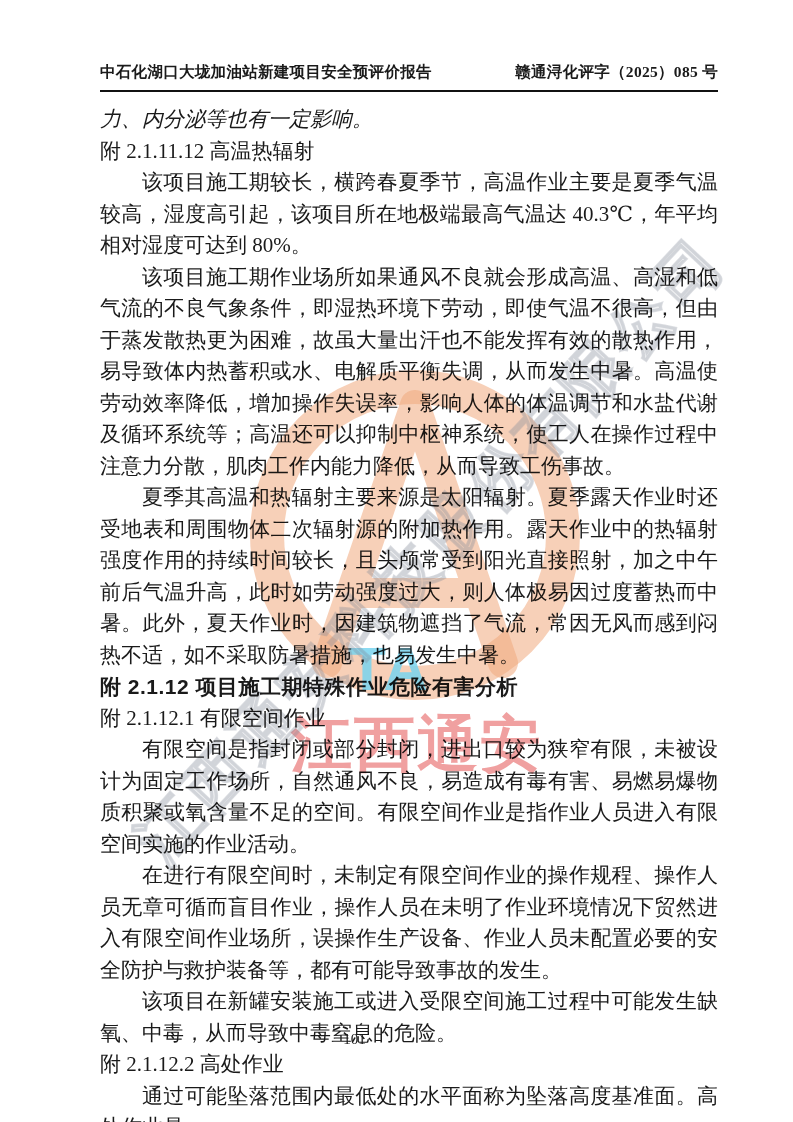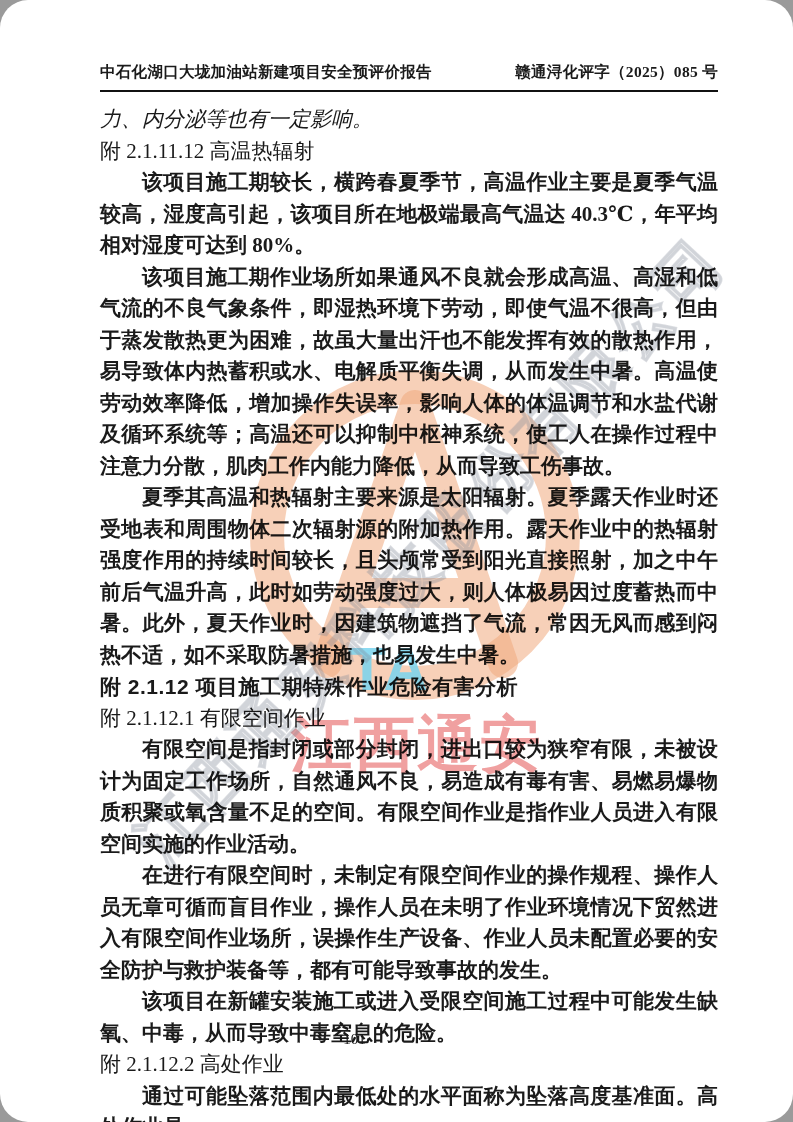--- a/index.html
+++ b/index.html
@@ -4,40 +4,39 @@
 <style>
   html,body{margin:0;padding:0;background:#9a9a9a;}
   .page{
     position:relative;
     width:793px;height:1122px;
     margin:0 auto;
     background:#ffffff;
     overflow:hidden;
     font-family:"Liberation Serif","DejaVu Serif",serif;
     color:#1a1a1a;
-    border-radius:28px;
   }
   
   .header{
     position:absolute;left:100px;top:62px;width:618px;
     display:flex;justify-content:space-between;align-items:flex-end;
     font-size:15.5px;font-weight:700;letter-spacing:.3px;
   }
   .header-rule{
     position:absolute;left:100px;top:90px;width:618px;height:2px;
     background:#111;
   }
   
   .content{
     position:absolute;left:100px;top:104px;width:618px;
     font-size:21px;line-height:31.5px;
     text-align:justify;text-justify:inter-ideograph;
   }
   .content p{margin:0;}
-  .para{text-indent:2em;font-weight:bold;}
+  .para{text-indent:2em;}
   .first{text-indent:0;font-style:italic;}
   .heading{text-indent:0;}
   .heading-bold{
     text-indent:0;font-weight:700;
     font-family:"Liberation Sans","DejaVu Sans",sans-serif;
     letter-spacing:.5px;
   }
   
   .footer{
     position:absolute;left:0;top:1031px;width:709px;

